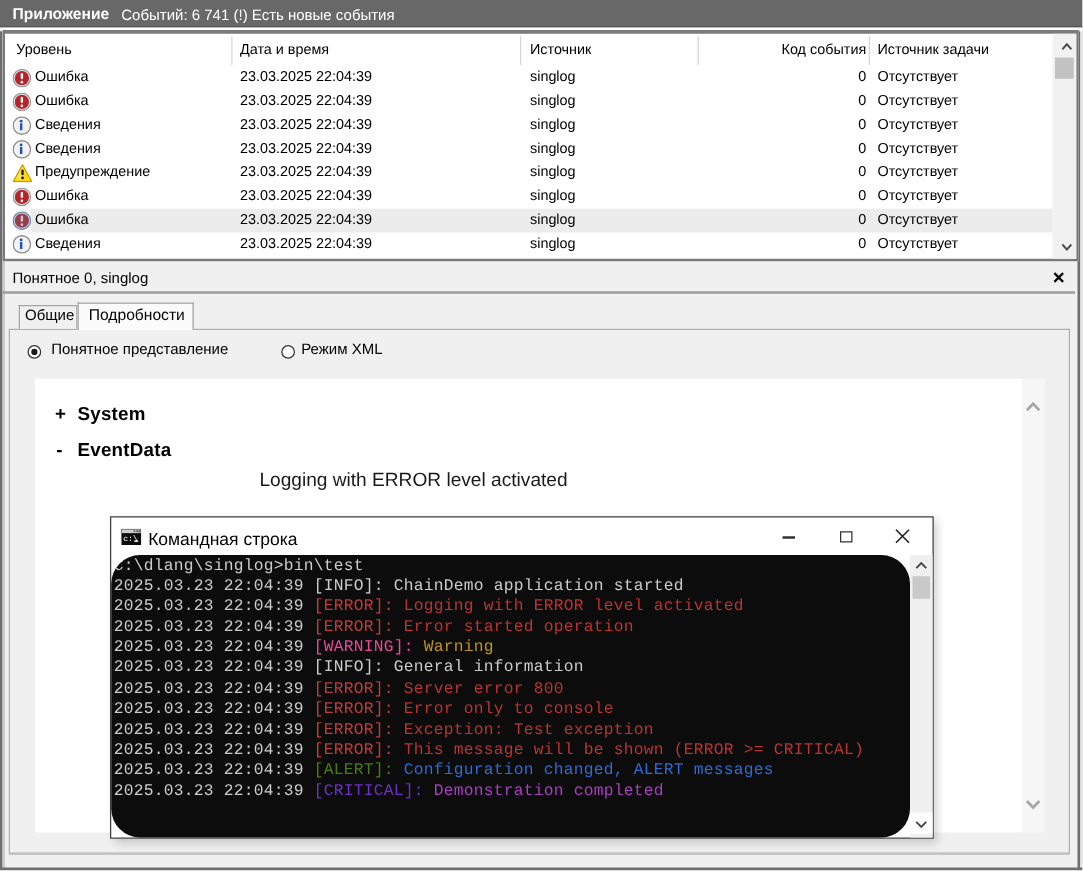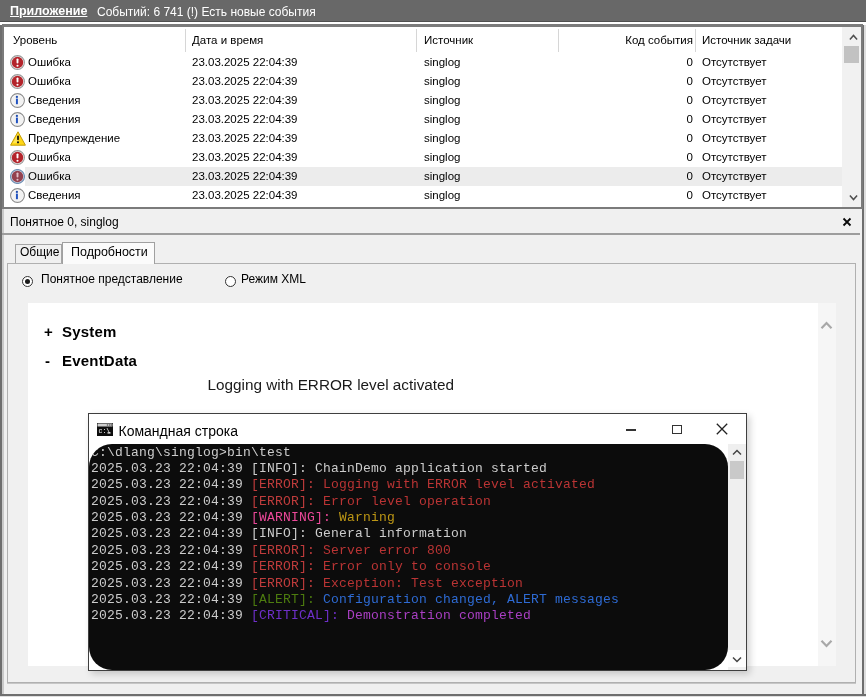--- a/index.html
+++ b/index.html
@@ -15,21 +15,21 @@
 <div id="win">
 
   <div class="abs" style="left:0;top:22px;width:2px;height:673px;background:#6e6e6e;"></div>
   <div class="abs" style="left:2px;top:22px;width:2px;height:673px;background:#c9c9c9;"></div>
   <div class="abs" style="left:862px;top:22px;width:2px;height:673px;background:#6e6e6e;"></div>
   <div class="abs" style="left:864px;top:22px;width:2px;height:673px;background:#dedede;"></div>
   <div class="abs" style="left:0;top:694px;width:866px;height:2px;background:#6e6e6e;"></div>
   <div class="abs" style="left:0;top:696px;width:866px;height:1px;background:#dedede;"></div>
 
   <div class="abs" style="left:0;top:0;width:866px;height:22px;background:#686868;border-bottom:0.5px solid #4f4f4f;box-sizing:border-box;"></div>
-  <div class="abs" style="left:10px;top:4px;font-size:12.5px;font-weight:bold;color:#fff;line-height:14px;white-space:nowrap;text-decoration:underline;">Приложение</div>
+  <div class="abs" style="left:10px;top:4px;font-size:12.5px;font-weight:bold;color:#fff;line-height:14px;white-space:nowrap;">Приложение</div>
   <div class="abs" style="left:97px;top:4.5px;font-size:12px;color:#fff;line-height:14px;white-space:nowrap;">Событий: 6 741 (!) Есть новые события</div>
 
   <div class="abs" style="left:0;top:22px;width:866px;height:2.5px;background:#ffffff;"></div>
 
   <div class="abs" id="tablepanel" style="left:2px;top:24px;width:861px;height:185px;background:#fff;border:2px solid #7b7b7b;border-top:3.5px solid #7b7b7b;box-sizing:border-box;"></div>
 
   <div class="abs t12" style="left:13px;top:31px;">Уровень</div>
   <div class="abs t12" style="left:192px;top:31px;">Дата и время</div>
   <div class="abs t12" style="left:424px;top:31px;">Источник</div>
   <div class="abs t12" style="left:600px;top:31px;width:93px;text-align:right;">Код события</div>
@@ -196,26 +196,27 @@
   <div class="abs" style="left:672px;top:424.5px;width:9.5px;height:9.5px;border:1.4px solid #333;box-sizing:border-box;"></div>
   <svg class="abs" style="left:716px;top:423px;" width="12" height="12" viewBox="0 0 12 12">
       <path d="M0.8 0.8 L11.2 11.2 M11.2 0.8 L0.8 11.2" stroke="#222" stroke-width="1.3" fill="none"></path>
     </svg>
 
   <div class="abs" id="console" style="left:89px;top:444px;width:639px;height:226px;background:#0c0c0c;overflow:hidden;border-radius:23px;">
       <div id="ctext">
         <div class="cline"><span style="color:#cccccc">C:\dlang\singlog&gt;bin\test</span></div>
 <div class="cline"><span style="color:#cccccc">2025.03.23 22:04:39 </span><span style="color:#cccccc">[INFO]: </span><span style="color:#cccccc">ChainDemo application started</span></div>
 <div class="cline"><span style="color:#cccccc">2025.03.23 22:04:39 </span><span style="color:#c03c3c">[ERROR]: </span><span style="color:#ba3434">Logging with ERROR level activated</span></div>
-<div class="cline"><span style="color:#cccccc">2025.03.23 22:04:39 </span><span style="color:#c03c3c">[ERROR]: </span><span style="color:#ba3434">Error level operation</span></div>
+<div class="cline"><span style="color:#cccccc">2025.03.23 22:04:39 </span><span style="color:#c03c3c">[ERROR]: </span><span style="color:#ba3434">Error started operation</span></div>
 <div class="cline"><span style="color:#cccccc">2025.03.23 22:04:39 </span><span style="color:#ec4899">[WARNING]: </span><span style="color:#bd9715">Warning</span></div>
 <div class="cline"><span style="color:#cccccc">2025.03.23 22:04:39 </span><span style="color:#cccccc">[INFO]: </span><span style="color:#cccccc">General information</span></div>
 <div class="cline"><span style="color:#cccccc">2025.03.23 22:04:39 </span><span style="color:#c03c3c">[ERROR]: </span><span style="color:#ba3434">Server error 800</span></div>
 <div class="cline"><span style="color:#cccccc">2025.03.23 22:04:39 </span><span style="color:#c03c3c">[ERROR]: </span><span style="color:#ba3434">Error only to console</span></div>
 <div class="cline"><span style="color:#cccccc">2025.03.23 22:04:39 </span><span style="color:#c03c3c">[ERROR]: </span><span style="color:#ba3434">Exception: Test exception</span></div>
+<div class="cline"><span style="color:#cccccc">2025.03.23 22:04:39 </span><span style="color:#c03c3c">[ERROR]: </span><span style="color:#ba3434">This message will be shown (ERROR &gt;= CRITICAL)</span></div>
 <div class="cline"><span style="color:#cccccc">2025.03.23 22:04:39 </span><span style="color:#4d7c0f">[ALERT]: </span><span style="color:#2e6bd4">Configuration changed, ALERT messages</span></div>
 <div class="cline"><span style="color:#cccccc">2025.03.23 22:04:39 </span><span style="color:#6e2fc9">[CRITICAL]: </span><span style="color:#aa3fc4">Demonstration completed</span></div>
       </div>
     </div>
 
   <div class="abs" style="left:728px;top:444px;width:18px;height:226px;background:#efefef;"></div>
   <svg class="abs" style="left:732px;top:449px;" width="10" height="7" viewBox="0 0 10 7">
       <path d="M1 5.5 L5 1.5 L9 5.5" stroke="#444" stroke-width="1.5" fill="none"></path>
     </svg>
   <div class="abs" style="left:730px;top:461px;width:14px;height:18px;background:#c9c9c9;"></div>

